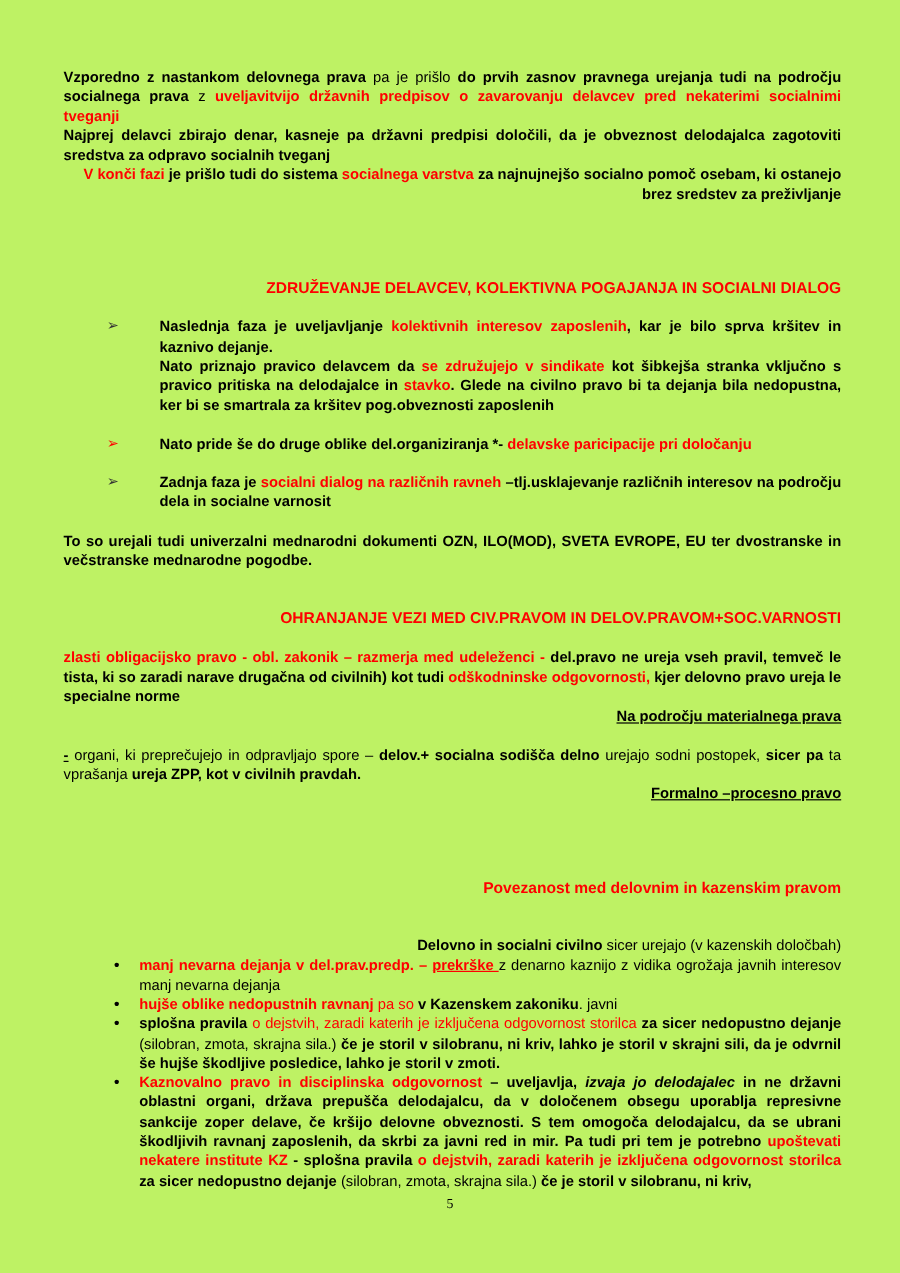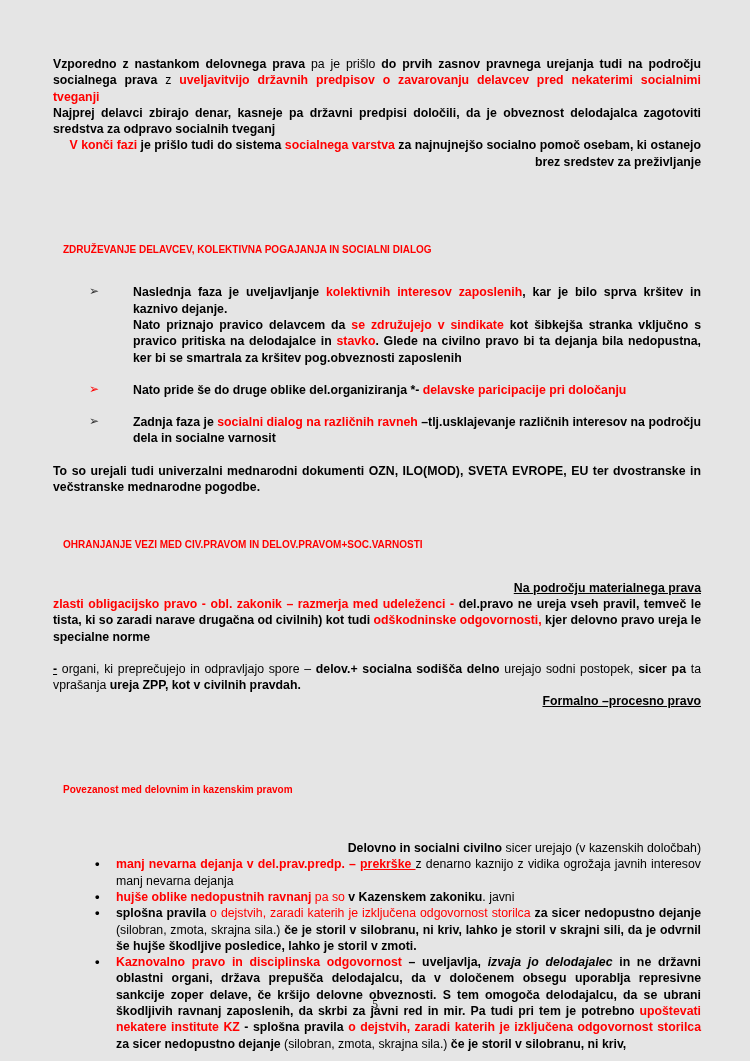--- a/index.html
+++ b/index.html
@@ -8,21 +8,21 @@
     background: #ffffff;
   }
   body {
     font-family: "Liberation Sans", sans-serif;
     color: #000000;
   }
   .page {
     position: relative;
     width: 750px;
     height: 1061px;
-    background: #e5e5e5;
+    background: #bef264;
     margin: 0 auto;
     overflow: hidden;
   }
   .content {
     position: absolute;
     left: 53px;
     top: 56px;
     width: 648px;
   }
   p.para {
@@ -32,26 +32,26 @@
     text-align: justify;
     font-weight: bold;
     color: #000000;
   }
   p.noj { text-align: right; }
   .red { color: #ff0000; }
   .reg { font-weight: normal; }
   .ital { font-style: italic; }
   .und { text-decoration: underline; }
   .heading {
-    margin: 10px;
-    font-size: 10px;
+    margin: 0;
+    font-size: 13px;
     font-weight: bold;
     color: #ff0000;
     line-height: 16.3px;
-    text-align: left;
+    text-align: right;
   }
   .spacer-xl { height: 62px; }
   .spacer-lg { height: 32px; }
   .spacer-md { height: 16px; }
 
   ul.arrow-list {
     list-style: none;
     margin: 0;
     padding: 0;
   }
@@ -143,23 +143,23 @@
     <div class="spacer-md"></div>
 
     <p class="para">To so urejali tudi univerzalni mednarodni dokumenti OZN, ILO(MOD), SVETA EVROPE, EU ter dvostranske in večstranske mednarodne pogodbe.</p>
 
     <div class="spacer-lg"></div>
 
     <p class="heading">OHRANJANJE VEZI MED CIV.PRAVOM IN DELOV.PRAVOM+SOC.VARNOSTI</p>
 
     <div class="spacer-md"></div>
 
+    <p class="para"><span class="red">zlasti obligacijsko pravo - obl. zakonik – razmerja med udeleženci - </span><span>del.pravo ne ureja vseh pravil, temveč le tista, ki so zaradi narave drugačna od civilnih) kot tudi </span><span class="red">odškodninske odgovornosti,</span><span> kjer delovno pravo ureja le specialne norme</span></p>
+
     <p class="para noj und">Na področju materialnega prava</p>
-
-    <p class="para"><span class="red">zlasti obligacijsko pravo - obl. zakonik – razmerja med udeleženci - </span><span>del.pravo ne ureja vseh pravil, temveč le tista, ki so zaradi narave drugačna od civilnih) kot tudi </span><span class="red">odškodninske odgovornosti,</span><span> kjer delovno pravo ureja le specialne norme</span></p>
 
     <div class="spacer-md"></div>
 
     <p class="para"><span class="und">-</span><span class="reg"> organi, ki preprečujejo in odpravljajo spore – </span><span>delov.+ socialna sodišča delno</span><span class="reg"> urejajo sodni postopek, </span><span>sicer pa</span><span class="reg"> ta vprašanja </span><span>ureja ZPP, kot v civilnih pravdah.</span></p>
 
     <p class="para noj und">Formalno –procesno pravo</p>
 
     <div class="spacer-xl"></div>
 
     <p class="heading">Povezanost med delovnim in kazenskim pravom</p>

